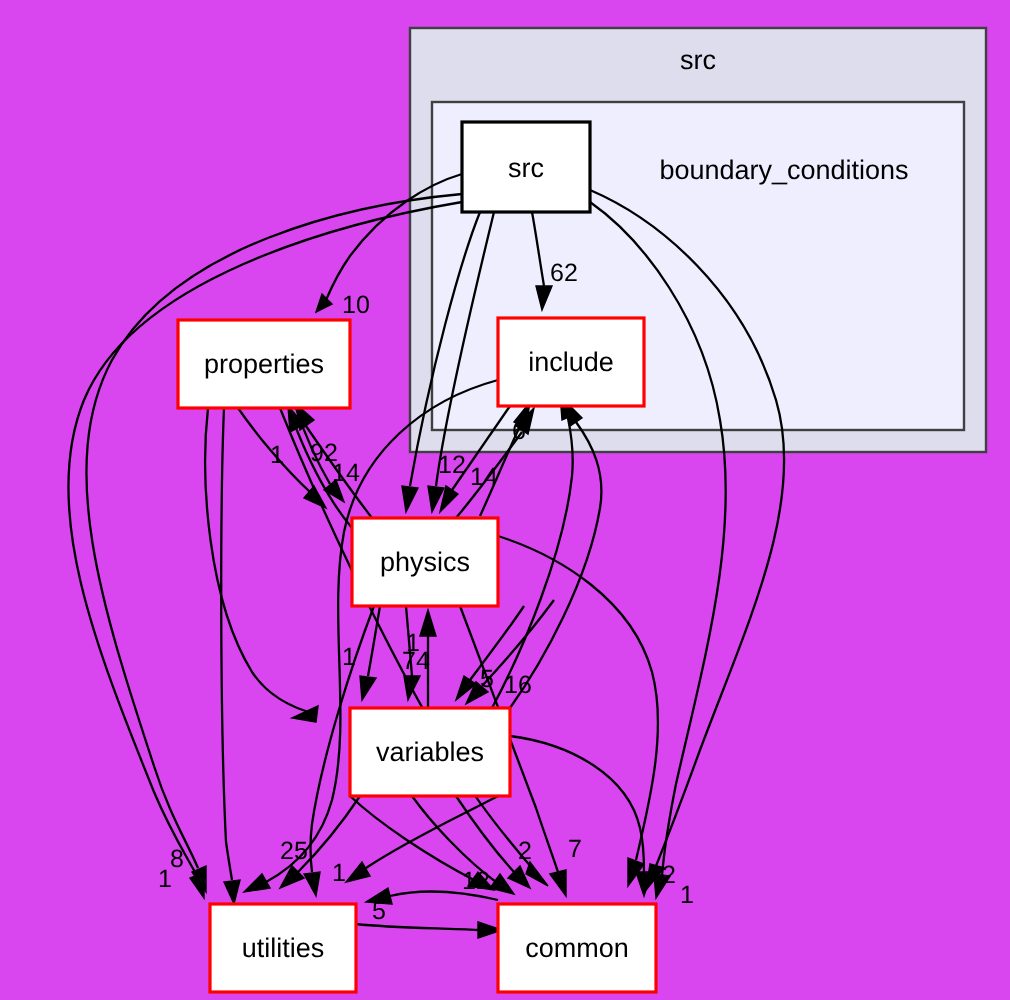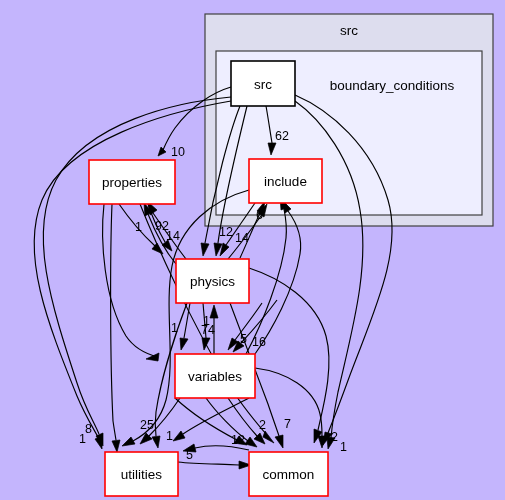--- a/index.html
+++ b/index.html
@@ -4,21 +4,21 @@
 <style>
   html, body {
     margin: 0;
     padding: 0;
     background: #ffffff;
   }
   #graph-root {
     position: relative;
     width: 505px;
     height: 500px;
-    background: #c4b5fd;
+    background: #d946ef;
     font-family: "Liberation Sans", sans-serif;
     overflow: hidden;
   }
   svg#graph-svg {
     position: absolute;
     left: 0;
     top: 0;
     width: 505px;
     height: 500px;
   }

